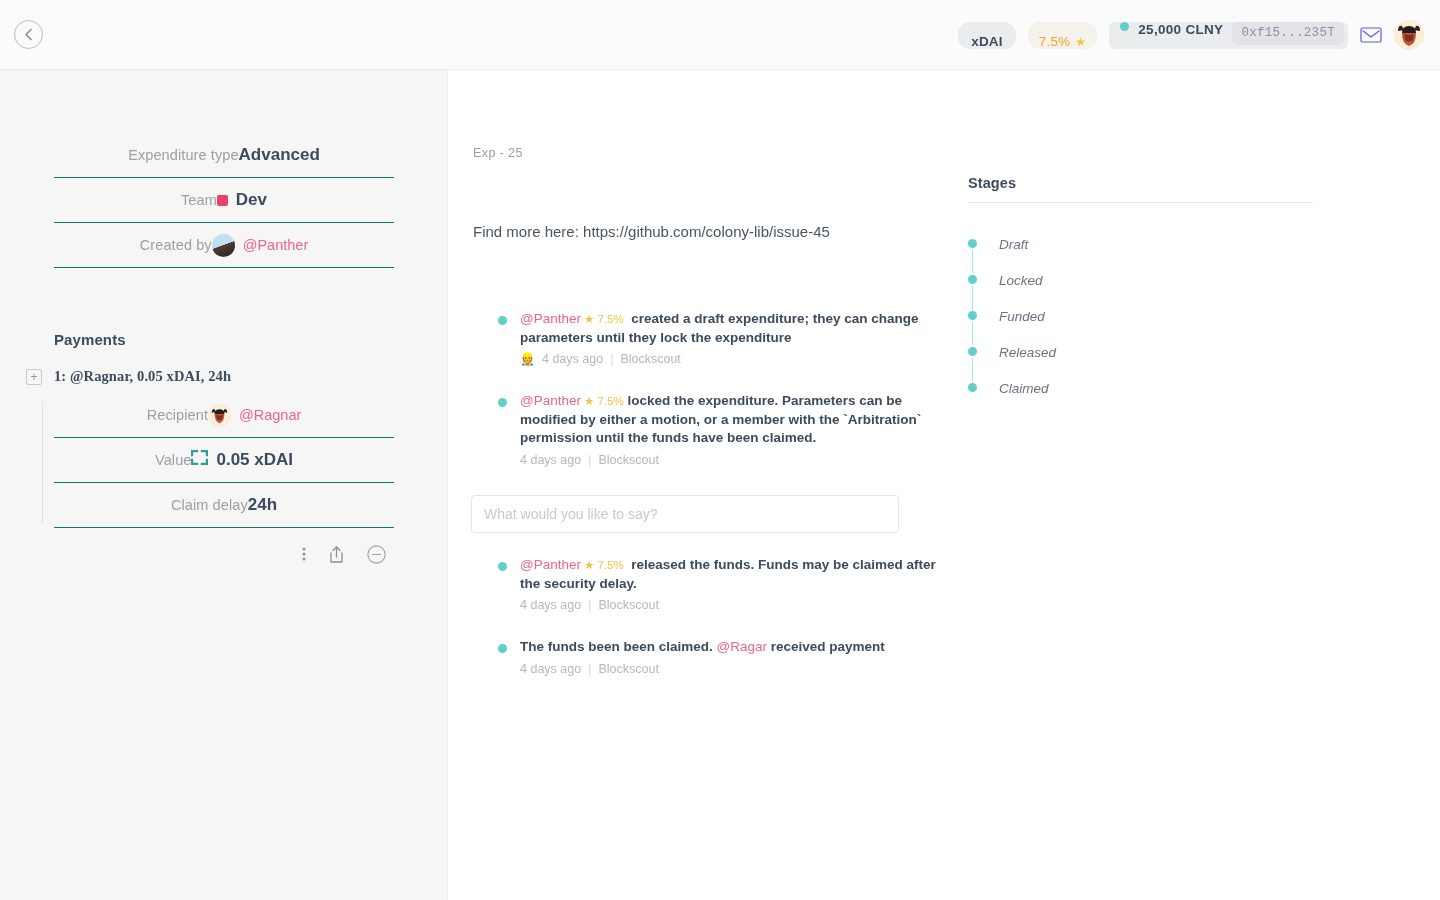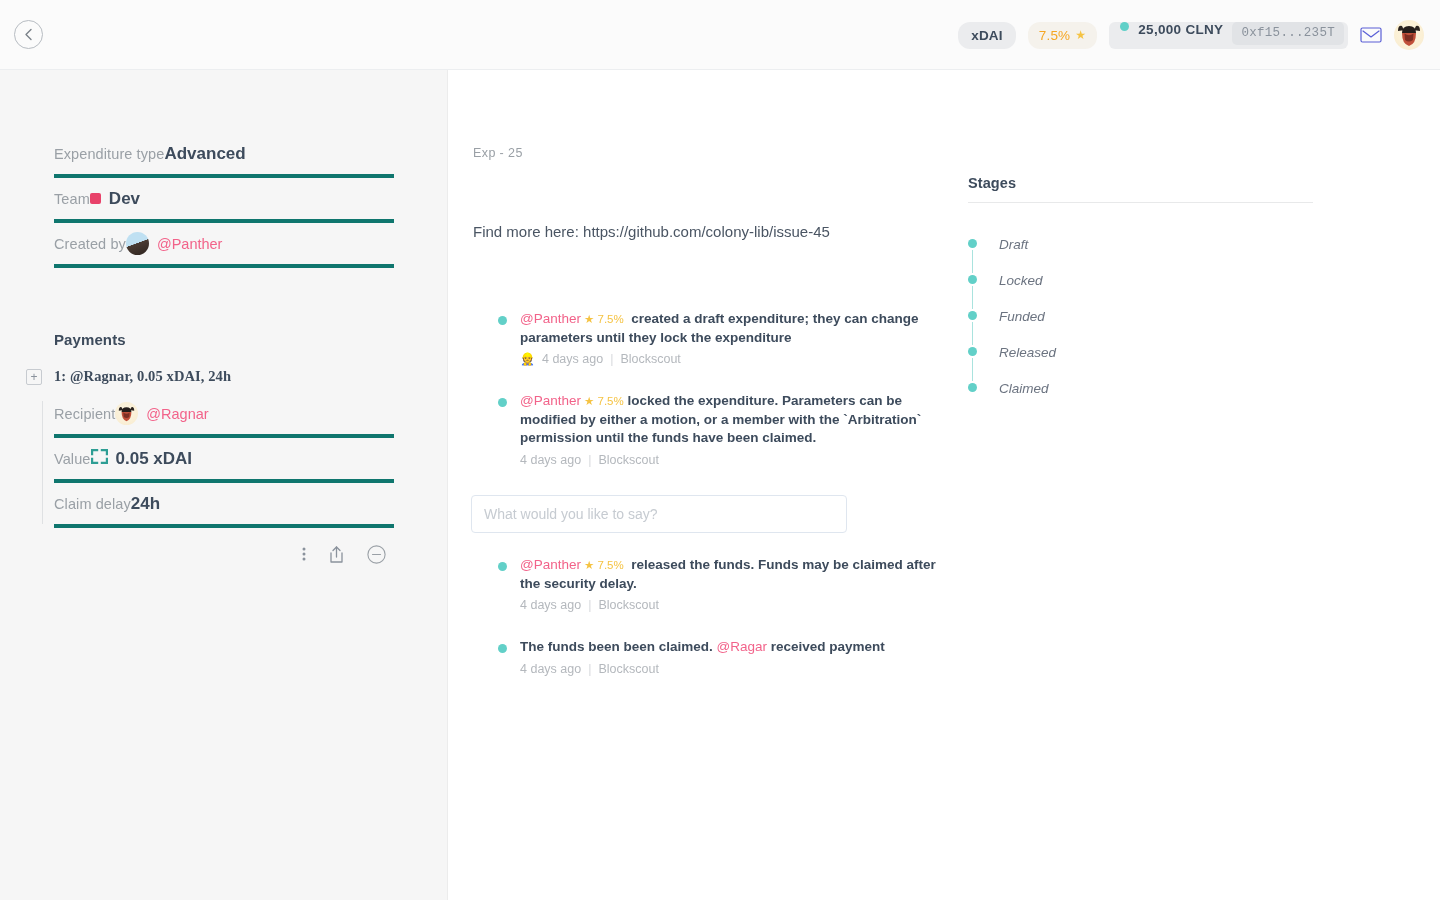--- a/index.html
+++ b/index.html
@@ -26,21 +26,21 @@
     display: flex; align-items: center; justify-content: center;
     cursor: pointer;
   }
   .back-btn svg { display: block; }
   .topbar-right {
     position: absolute; right: 16px; top: 0; height: 70px;
     display: flex; align-items: center; gap: 12px;
   }
   .pill {
     background: #ebecee; border-radius: 12px;
-    height: 27px; display: flex; align-items: center;
+    height: 27px; display: flex; align-items: flex-end;
     padding: 0 13px;
     font-size: 13.5px; font-weight: bold; color: #3d4b5c;
     letter-spacing: .2px;
   }
   .pill-rate {
     background: #f5f2ec; color: #f5a623;
     gap: 5px; font-weight: normal; padding: 0 11px;
   }
   .pill-rate .star { color: #f5c343; font-size: 12px; }
   .pill-balance {
@@ -66,22 +66,22 @@
   
   .sidebar {
     position: absolute; top: 70px; left: 0;
     width: 448px; height: 830px;
     background: #f6f6f6;
     border-right: 1px solid #ececec;
     padding: 0;
   }
   .detail-list { margin: 63px 54px 0 54px; width: 340px; }
   .detail-row {
-    display: flex; align-items: center; justify-content: flex-start;
-    height: 45px; border-bottom: 4px solid #0f766e;
+    display: flex; align-items: center; justify-content: center;
+    height: 45px; border-bottom: 1px solid #0f766e;
   }
   .detail-label { font-size: 14.5px; color: #9aa0a6; font-weight: normal; letter-spacing: .1px; }
   .detail-value { font-size: 17px; color: #3d4b5c; font-weight: bold; display: flex; align-items: center; gap: 8px; }
   .team-swatch { width: 11px; height: 11px; border-radius: 2px; background: #e8426a; }
   .user-chip { display: flex; align-items: center; gap: 8px; cursor: pointer; }
   .user-name { color: #f2638a; font-size: 14.5px; font-weight: normal; }
   .av-sm {
     width: 23px; height: 23px; border-radius: 50%; overflow: hidden;
     display: flex; align-items: center; justify-content: center; font-size: 13px;
   }
@@ -134,21 +134,21 @@
   .feed-meta {
     display: flex; align-items: center; gap: 7px;
     margin-top: 5px; font-size: 12.5px; color: #b4b8bd;
   }
   .feed-emoji { font-size: 12px; }
   .meta-sep { color: #d8dadd; }
   .meta-link { color: #b4b8bd; cursor: pointer; }
 
   .comment-box {
     position: absolute; left: 23px; top: 425px;
-    width: 376px; height: 38px;
+    width: 428px; height: 38px;
     border: 1px solid #dfe6ef; border-radius: 4px;
     background: #fff; padding: 0 12px;
     font-family: "Liberation Sans", sans-serif;
     font-size: 14px; color: #3d4b5c;
   }
   .comment-box::placeholder { color: #c6cbd1; }
 
   
   .stages { position: absolute; left: 520px; top: 105px; width: 345px; }
   .stages-title { font-size: 14.5px; color: #3d4b5c; font-weight: bold; letter-spacing: .1px; }

